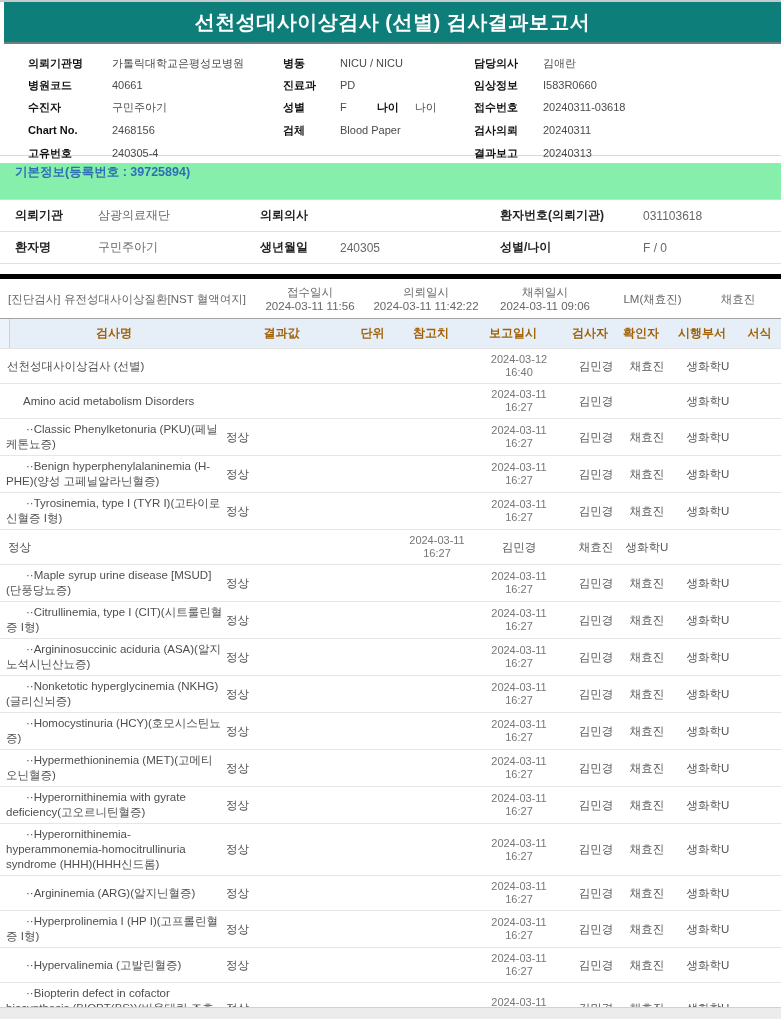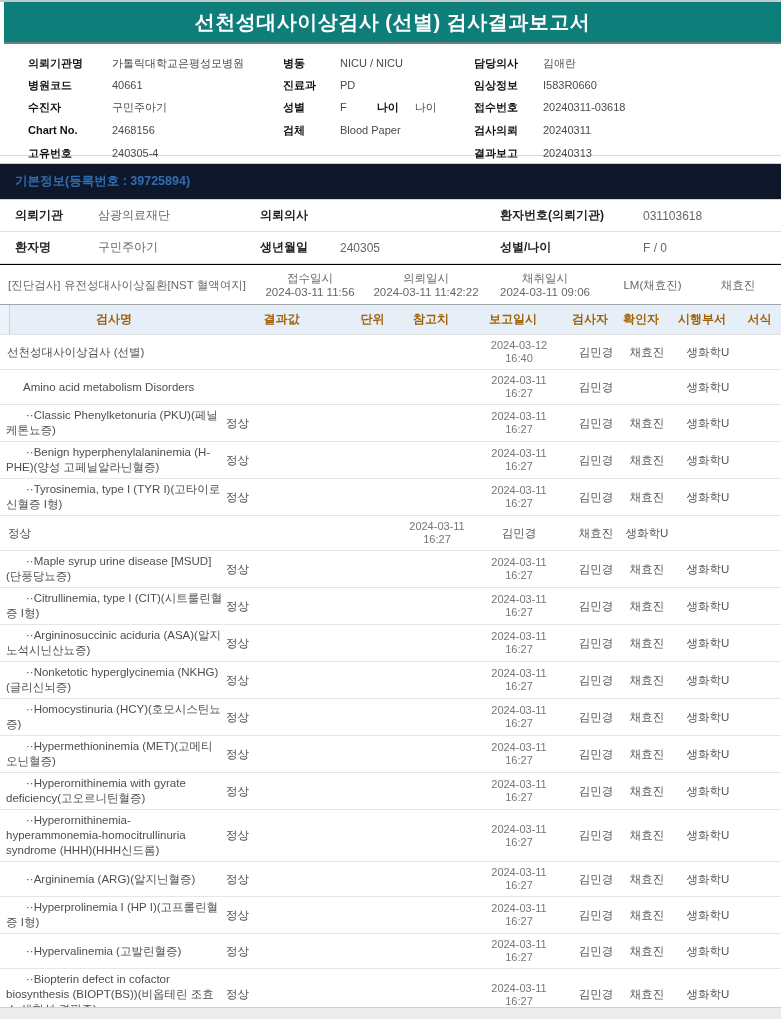--- a/index.html
+++ b/index.html
@@ -26,30 +26,30 @@
   .pi-col1 .pi-label { width:84px; }
   .pi-col2 .pi-label { width:57px; }
   .pi-col3 .pi-label { width:69px; }
   .pi-label2 { font-weight:bold; color:#111; margin-left:30px; }
   .pi-value2 { color:#4a4a4a; margin-left:16px; }
 
   .sep { border:0; border-top:1px solid #d9d9d9; }
 
   
   .basic-info { margin-top:7px; }
-  .basic-band { height:37px; background:#0f172a; border-top:1px solid #c2cfdb; border-bottom:1px solid #cdd8e2;
-    display:flex; align-items:center; padding-left:15px; }
+  .basic-band { height:37px; background:#86efac; border-top:1px solid #c2cfdb; border-bottom:1px solid #cdd8e2;
+    display:flex; padding-left:15px; }
   .basic-band span { color:#2f6eb5; font-weight:bold; font-size:12.5px; }
   .basic-row { display:grid; grid-template-columns:83px 162px 80px 160px 143px 1fr;
     height:32px; align-items:center; padding-left:15px; border-bottom:1px solid #e0e0e0; font-size:12px; }
   .bi-label { font-weight:bold; color:#222; }
   .bi-value { color:#666; }
 
   
-  .diag { border-top:1px solid #000000; }
+  .diag { margin-top:10px; border-top:5px solid #000000; }
   .diag-row { display:grid; grid-template-columns:62px 186px 124px 108px 130px 85px 1fr;
     min-height:39px; align-items:center; padding:2px 0; }
   .diag-cell { text-align:center; color:#666; font-size:11.5px; line-height:14px; }
   .diag-tag { text-align:left; padding-left:8px; }
 
   
   .thead { display:grid; grid-template-columns:10px 208px 127px 55px 62px 102px 52px 50px 72px 1fr;
     height:31px; align-items:center; background:#e6eef7; border-top:1px solid #9fa4a9; border-bottom:1px solid #e2e2e2; }
   .th { color:#a16207; font-weight:bold; font-size:12px; text-align:center; }
   .th-seq { height:100%; border-right:1px solid #c5d3e5; background:#ecf3fa; }

